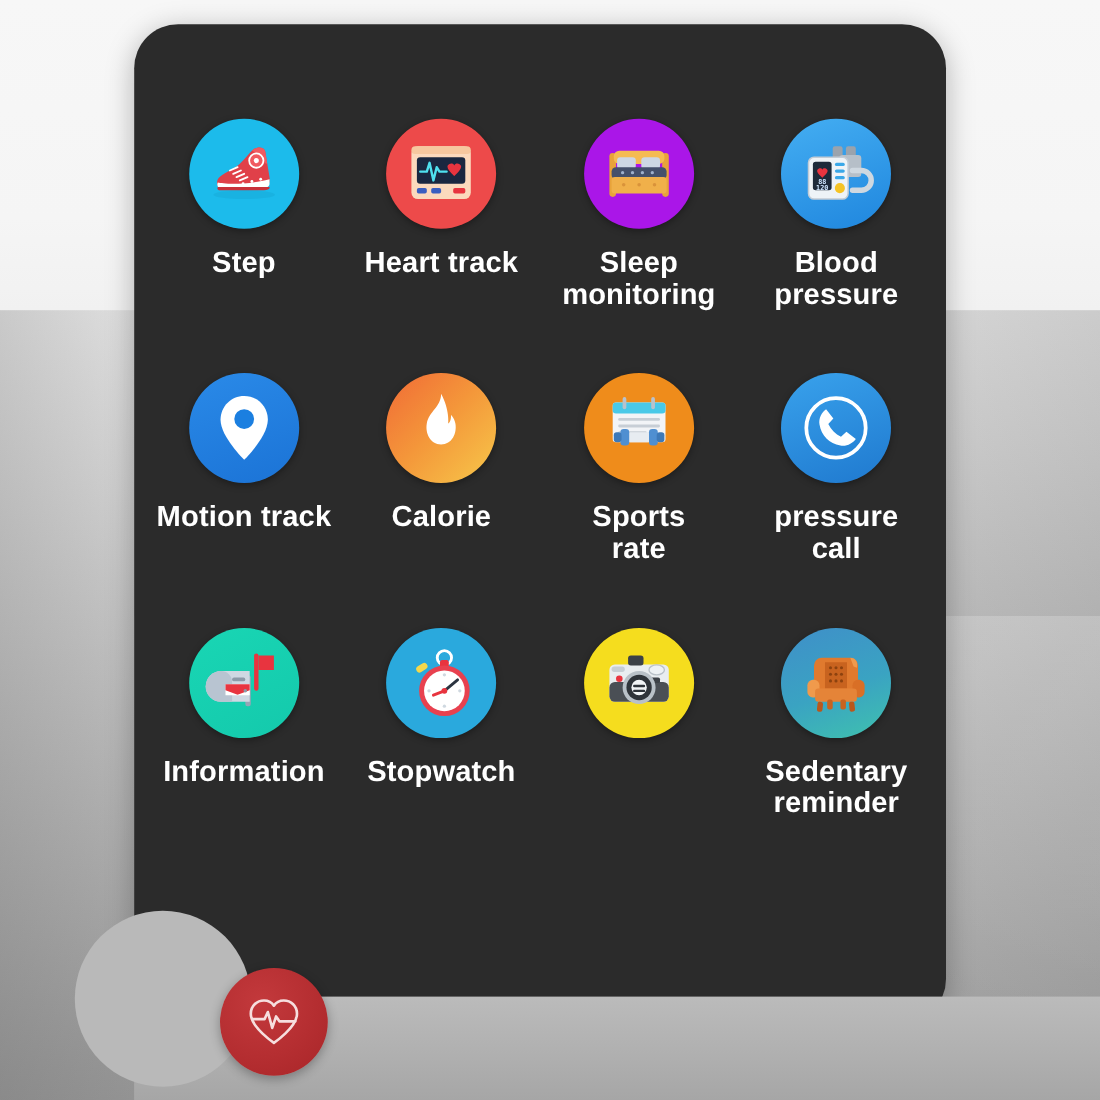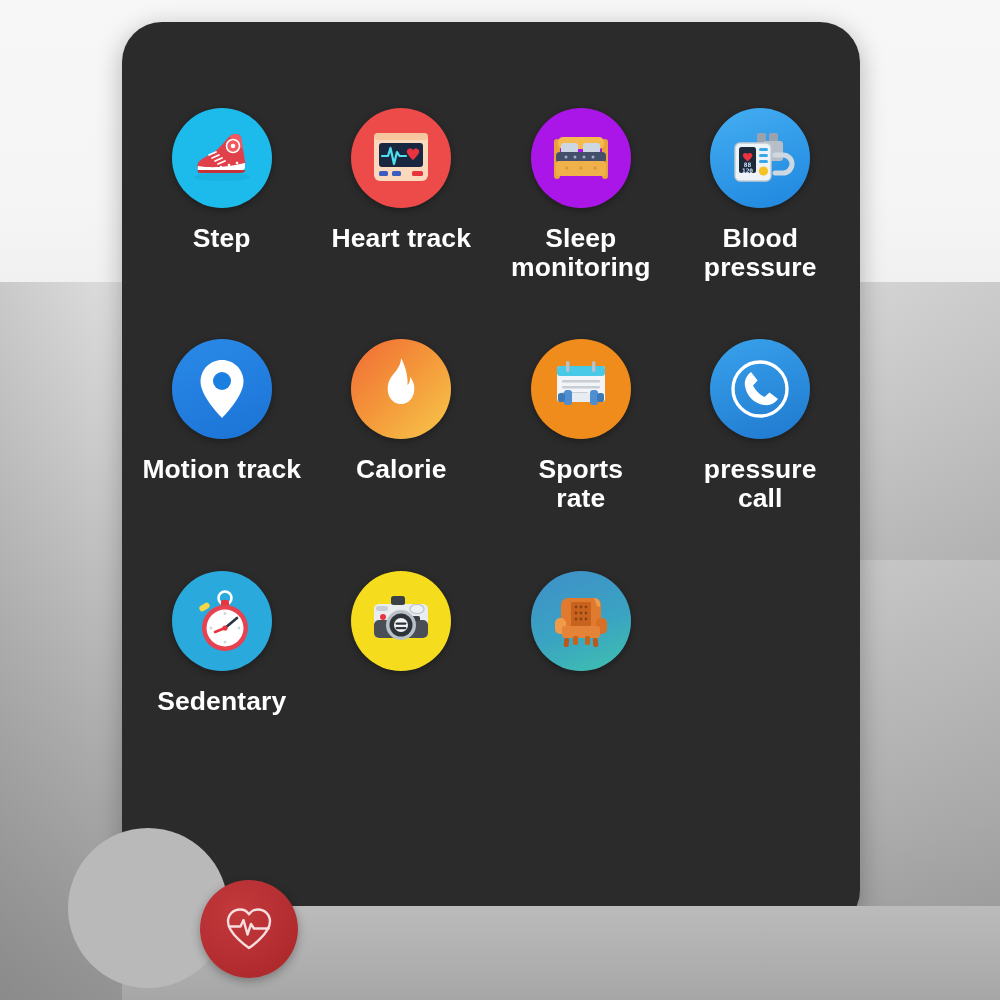--- a/index.html
+++ b/index.html
@@ -264,39 +264,55 @@
           <svg width="74" height="74" viewBox="0 0 74 74">
       <circle cx="37" cy="37" r="27" fill="none" stroke="#ffffff" stroke-width="3.4"></circle>
       <path d="M28 20 C24 23 21 28 22 34 C23.6 44 31 51.6 41 53 C47 53.9 52 51 55 47
                L46.5 40.5 L41.5 45 C36.5 42.5 32.5 38.5 30 33.4 L34.6 28.4 Z" fill="#ffffff"></path>
     </svg>
         </div>
         <div class="label">pressure
 call</div>
       </div>
       <div class="tile">
+        <div class="badge" style="background: linear-gradient(150deg, rgb(25, 214, 180) 0%, rgb(20, 201, 172) 100%);">
+          <svg width="74" height="74" viewBox="0 0 74 74">
+      <rect x="38" y="30" width="5" height="28" rx="2" fill="#95a5b5"></rect>
+      <path d="M16 26 h26 v28 h-26 a10 10 0 0 1 0 -28 Z" fill="#cfd8e2"></path>
+      <path d="M16 26 a10 10 0 0 1 10 10 v18 h-10 a10 10 0 0 1 0 -28Z" fill="#b8c4d1"></path>
+      <rect x="26" y="32" width="12" height="3.4" rx="1.7" fill="#8d9aa8"></rect>
+      <path d="M20 38 h22 v10 h-22 z" fill="#ffffff"></path>
+      <path d="M20 38 h22 v5.5 l-11 4 -11 -4 z" fill="#e8343f"></path>
+      <rect x="46" y="10" width="4" height="34" rx="2" fill="#e8343f"></rect>
+      <path d="M50 12 h14 v13 h-14 z" fill="#e8343f"></path>
+      <circle cx="38" cy="44" r="1.6" fill="#8d9aa8"></circle>
+    </svg>
+        </div>
+        <div class="label">Information</div>
+      </div>
+      <div class="tile">
         <div class="badge" style="background: rgb(42, 169, 221);">
           <svg width="74" height="74" viewBox="0 0 74 74">
       <circle cx="40" cy="14" r="6.5" fill="none" stroke="#ffffff" stroke-width="2.6"></circle>
       <rect x="36" y="16" width="8" height="7" rx="2" fill="#e8343f"></rect>
       <rect x="14" y="20" width="11" height="6" rx="3" fill="#f5d84a" transform="rotate(-32 19.5 23)"></rect>
       <circle cx="40" cy="44" r="23" fill="#e8414f"></circle>
       <circle cx="40" cy="44" r="18.5" fill="#ffffff"></circle>
       <g fill="#cfd8e0">
               <circle cx="40" cy="29.5" r="1.5"></circle>
               <circle cx="54" cy="44" r="1.5"></circle>
         <circle cx="40" cy="58" r="1.5"></circle>
               <circle cx="26" cy="44" r="1.5"></circle>
             </g>
       <path d="M40 44 L52 34" stroke="#2b3440" stroke-width="2.6" stroke-linecap="round"></path>
       <path d="M40 44 L30 48" stroke="#e8343f" stroke-width="2.6" stroke-linecap="round"></path>
       <circle cx="40" cy="44" r="2.6" fill="#e8343f"></circle>
     </svg>
         </div>
-        <div class="label">Sedentary</div>
+        <div class="label">Stopwatch</div>
       </div>
       <div class="tile">
         <div class="badge" style="background: rgb(245, 221, 30);">
           <svg width="74" height="74" viewBox="0 0 74 74">
       <rect x="10" y="20" width="54" height="34" rx="5" fill="#e9edf0"></rect>
       <rect x="10" y="36" width="54" height="18" rx="5" fill="#4a4f55"></rect>
       <rect x="27" y="12" width="14" height="9" rx="2.5" fill="#3c4147"></rect>
       <rect x="12" y="22" width="12" height="5" rx="2.5" fill="#c7ced4"></rect>
       <ellipse cx="53" cy="25" rx="7" ry="4.5" fill="#eef2f5" stroke="#b9c1c8" stroke-width="1.2"></ellipse>
       <rect x="45" y="32" width="11" height="5" rx="1.6" fill="#3c4147"></rect>
@@ -328,20 +344,22 @@
       <path d="M50 14 c5 0 7 4 6 9 l-3 -1 z" fill="#f09a4c"></path>
       <rect x="11" y="34" width="11" height="16" rx="5" fill="#f09a4c"></rect>
       <rect x="52" y="34" width="11" height="16" rx="5" fill="#d96f26"></rect>
       <rect x="18" y="42" width="38" height="12" rx="3" fill="#e58438"></rect>
       <rect x="20" y="54" width="5" height="9" rx="1.8" fill="#b9571c" transform="rotate(6 22 58)"></rect>
       <rect x="49" y="54" width="5" height="9" rx="1.8" fill="#b9571c" transform="rotate(-6 51 58)"></rect>
       <rect x="29" y="52" width="5" height="9" rx="1.8" fill="#c8631f"></rect>
       <rect x="41" y="52" width="5" height="9" rx="1.8" fill="#c8631f"></rect>
     </svg>
         </div>
+        <div class="label">Sedentary
+reminder</div>
       </div>
     </div>
 
   <div id="fab">
     <svg width="52" height="52" viewBox="0 0 52 52">
       <path d="M26 45 C26 45 5 31 5 18.5 C5 11.6 10.4 6.5 17 6.5 C21.1 6.5 24.3 8.6 26 11.3
                C27.7 8.6 30.9 6.5 35 6.5 C41.6 6.5 47 11.6 47 18.5 C47 31 26 45 26 45 Z" fill="none" stroke="#f6dede" stroke-width="2.4" stroke-linejoin="round"></path>
       <path d="M6.5 23.5 H17.5 L20.5 17 L24.5 31.5 L28 21 L31 25.5 H45.5" fill="none" stroke="#f6dede" stroke-width="2.4" stroke-linecap="round" stroke-linejoin="round"></path>
     </svg>
   </div>

